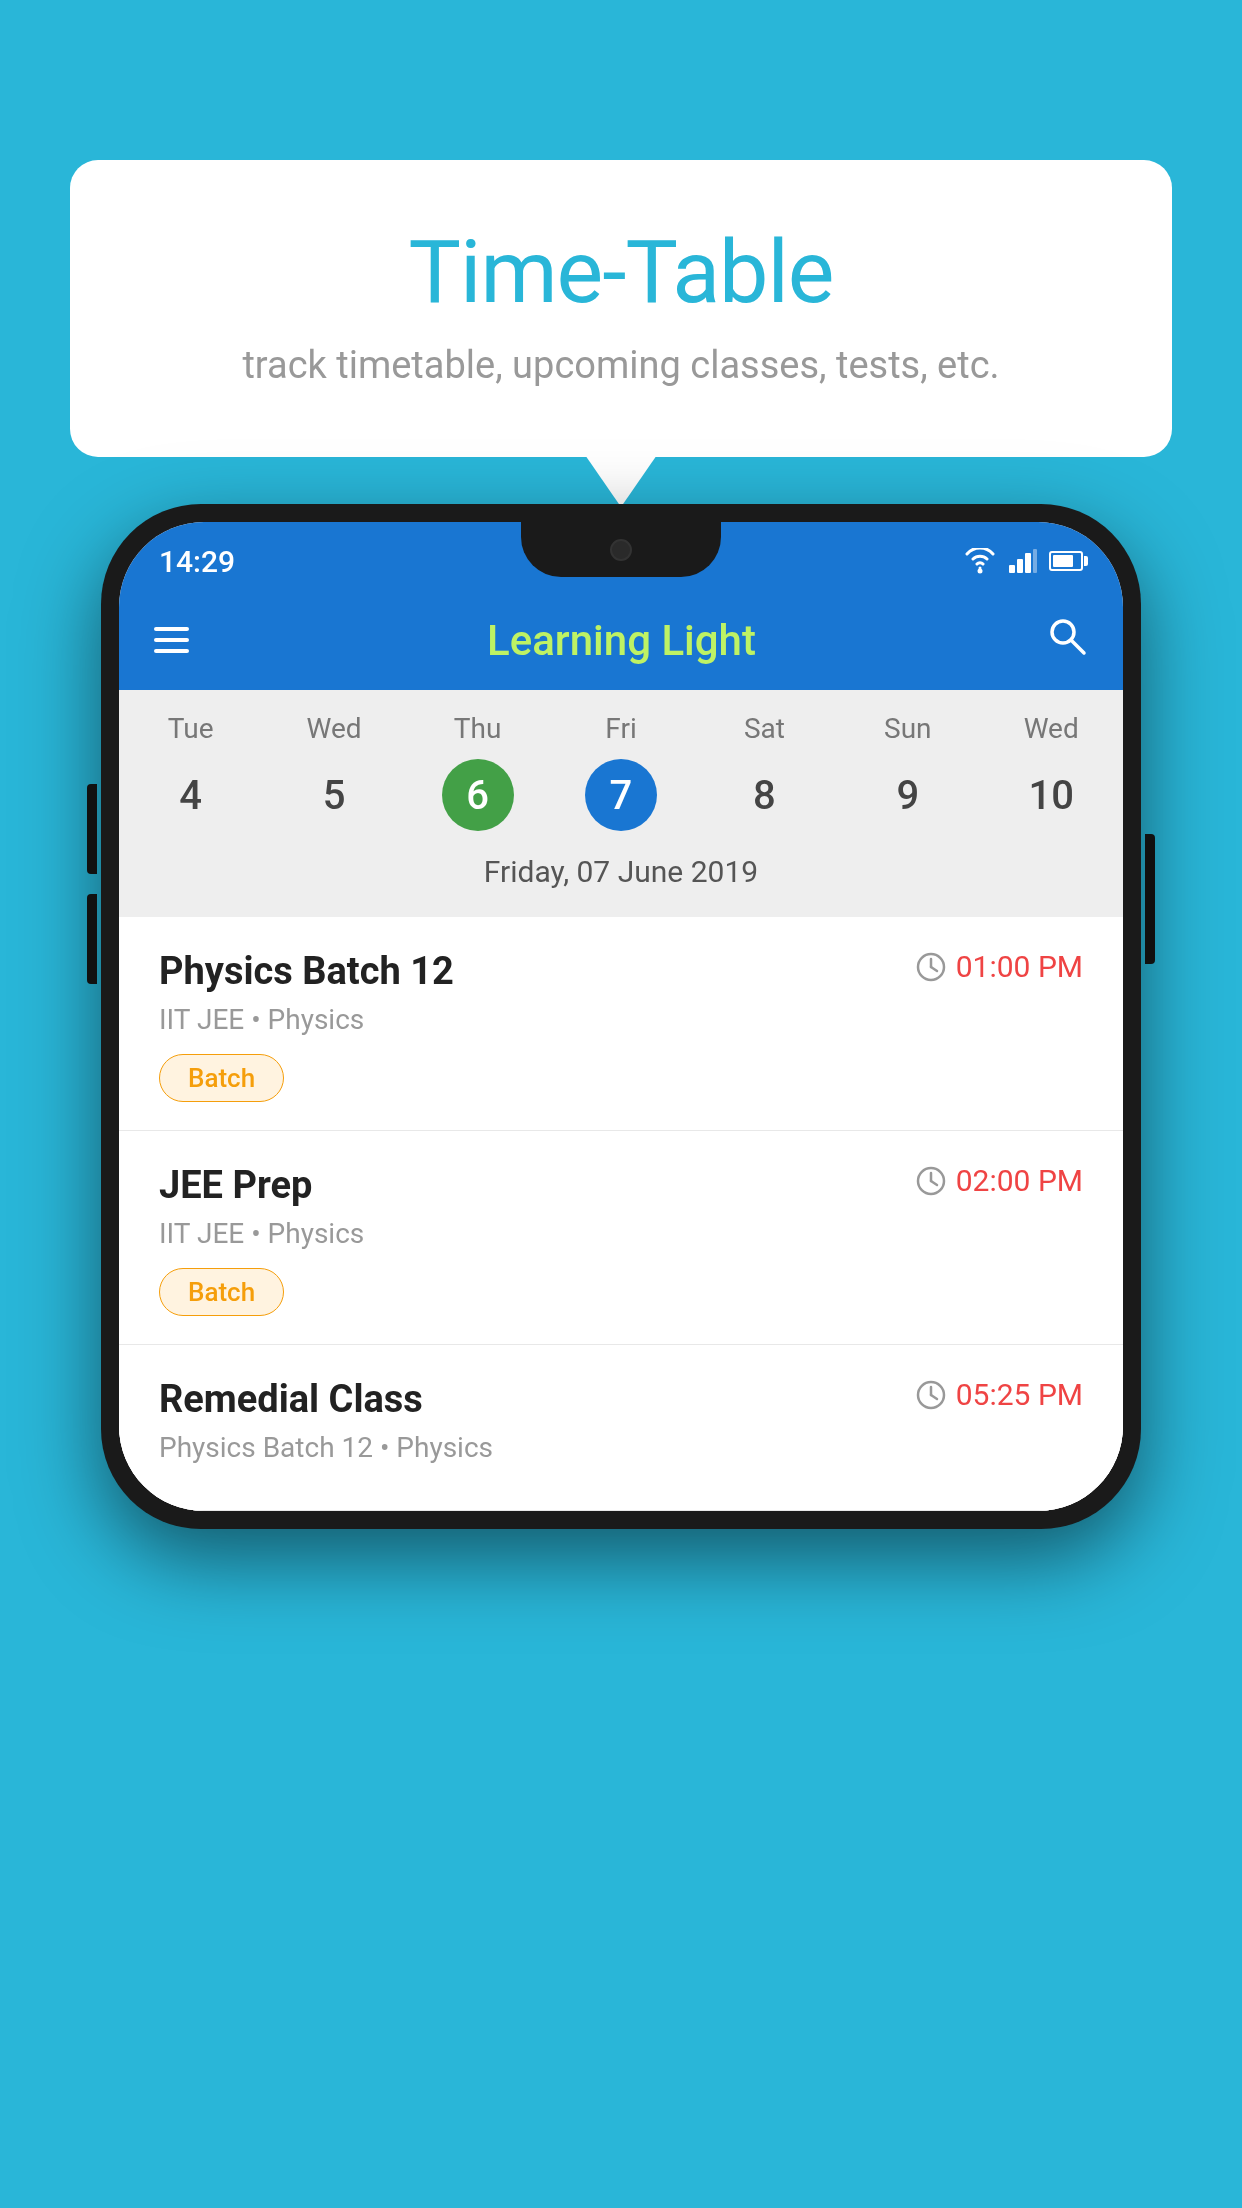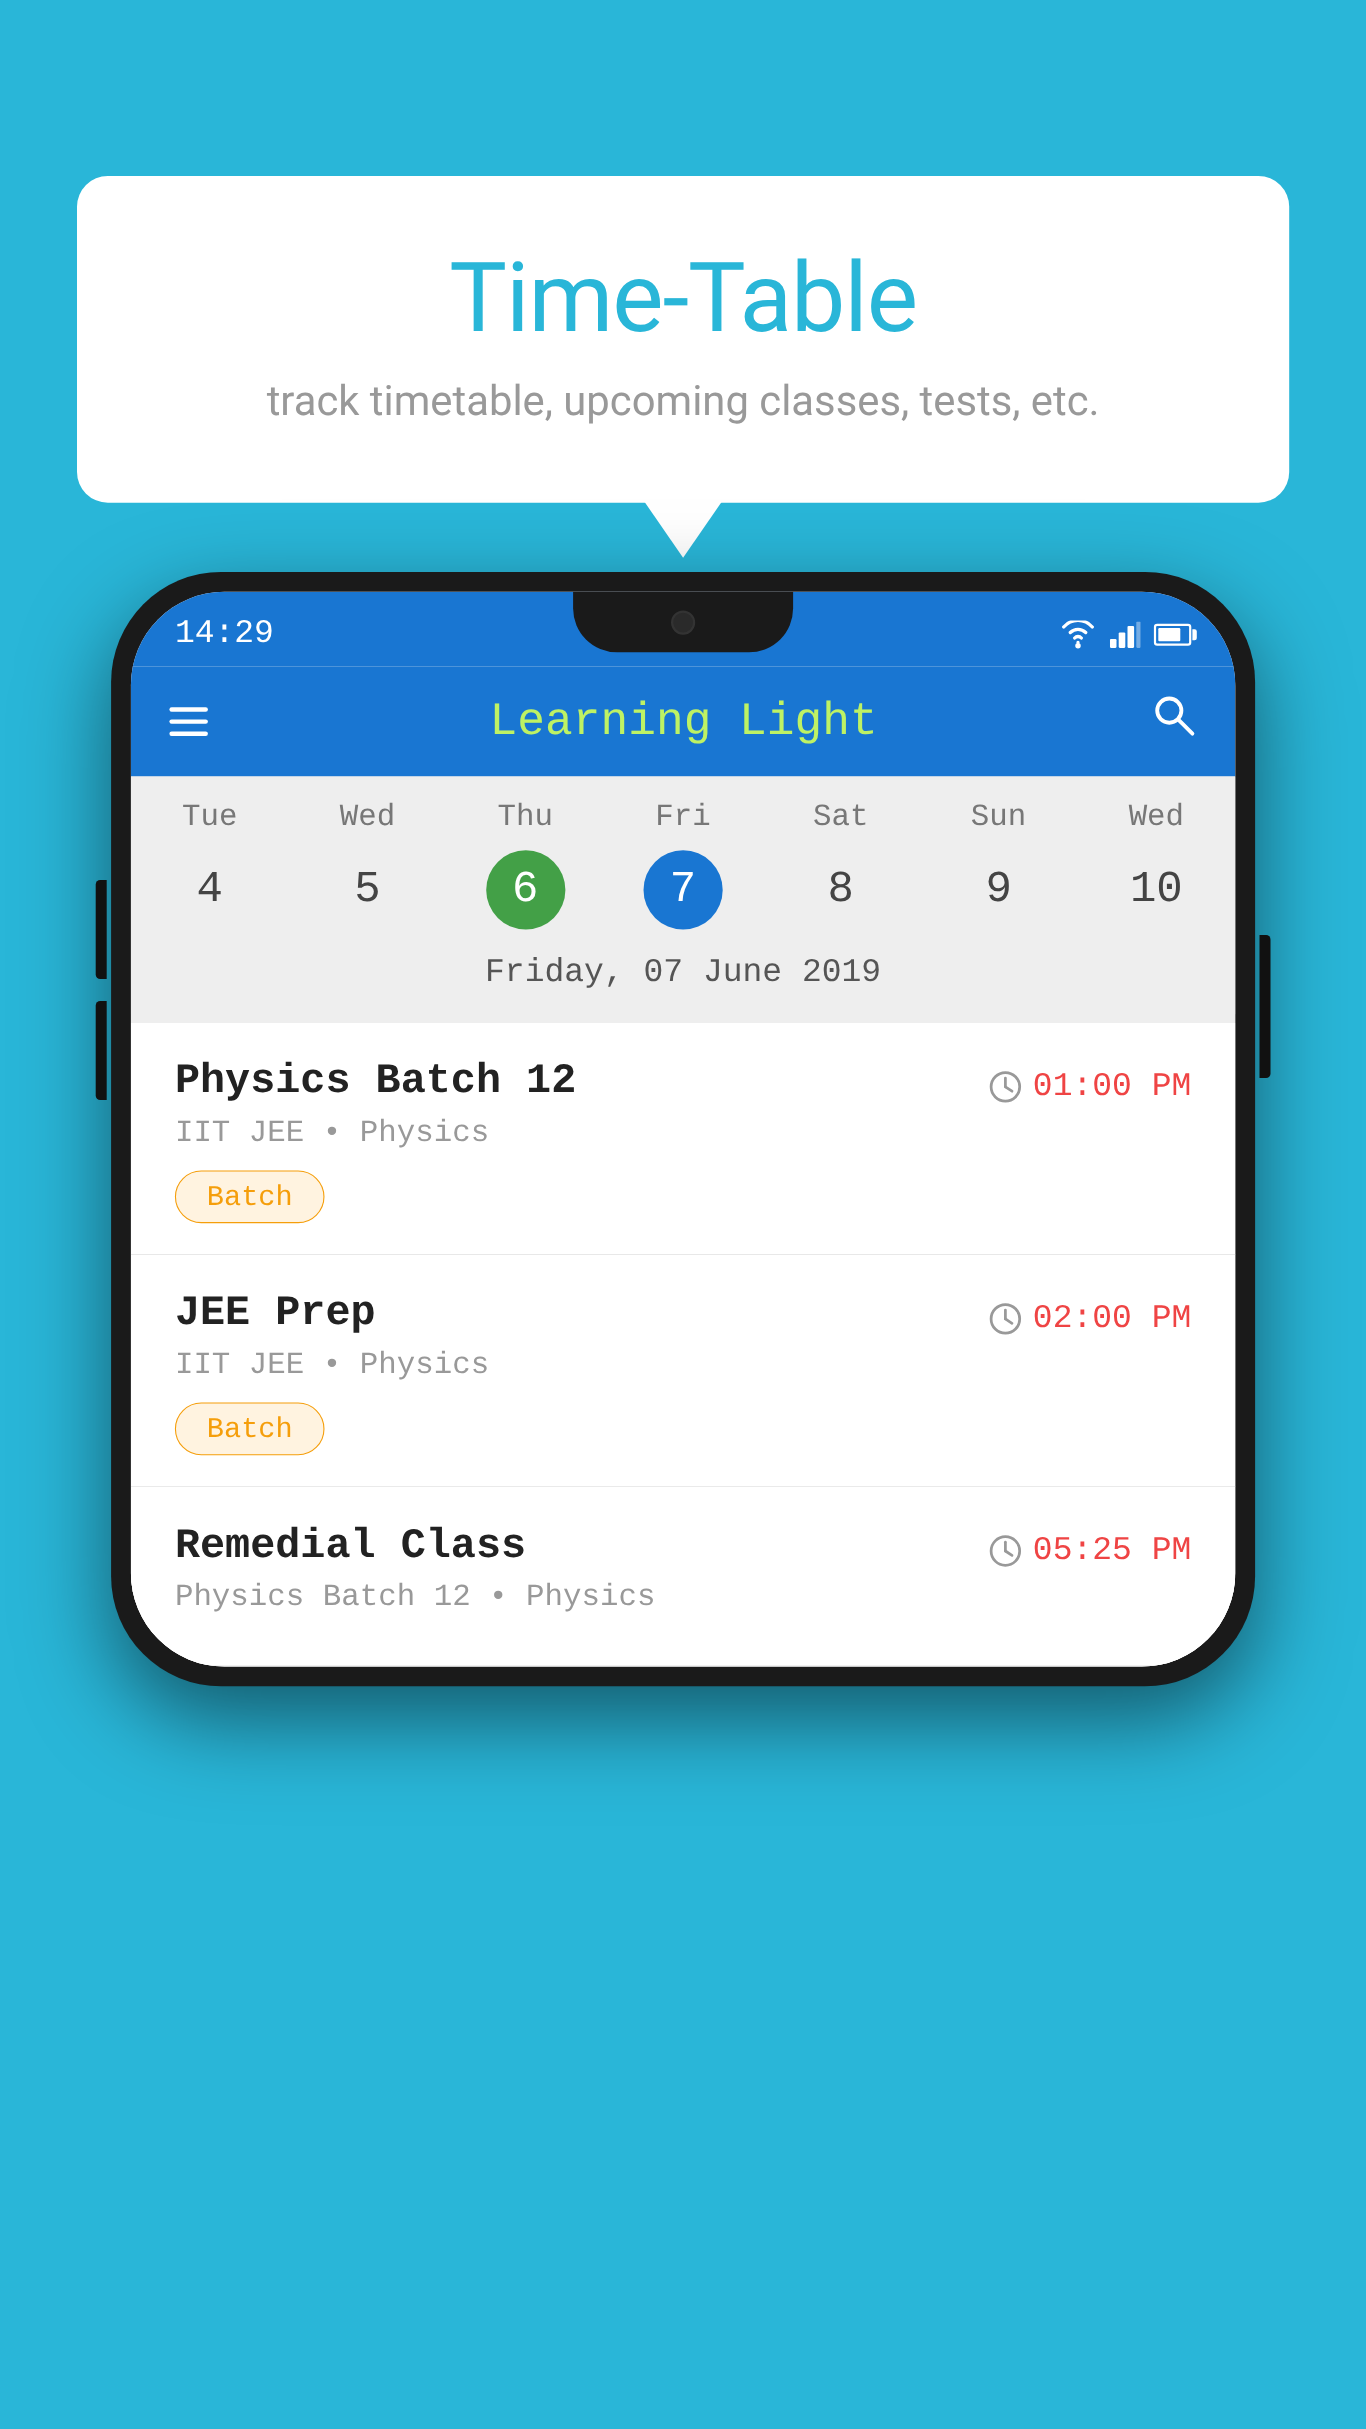--- a/index.html
+++ b/index.html
@@ -46,25 +46,24 @@
 
     .speech-bubble-subtitle {
       font-size: 38px;
       color: #999;
       font-weight: 400;
     }
 
     
     .phone-wrap {
       position: absolute;
-      top: 520px;
+      top: 504px;
       left: 50%;
       transform: translateX(-50%);
       width: 1040px;
-      font-family: Liberation Mono, monospace;
     }
 
     .phone-outer {
       background: #1a1a1a;
       border-radius: 100px;
       padding: 18px;
       box-shadow: 0 30px 80px rgba(0,0,0,0.5);
       position: relative;
     }
 
@@ -258,21 +257,21 @@
     }
 
     .class-item {
       background: white;
       padding: 32px 40px 28px;
       border-bottom: 1.5px solid #e8e8e8;
     }
 
     .class-item-header {
       display: flex;
-      align-items: flex-end;
+      align-items: flex-start;
       justify-content: space-between;
       margin-bottom: 10px;
       gap: 29px;
     }
 
     .class-title {
       font-size: 38px;
       font-weight: 700;
       color: #222;
     }

